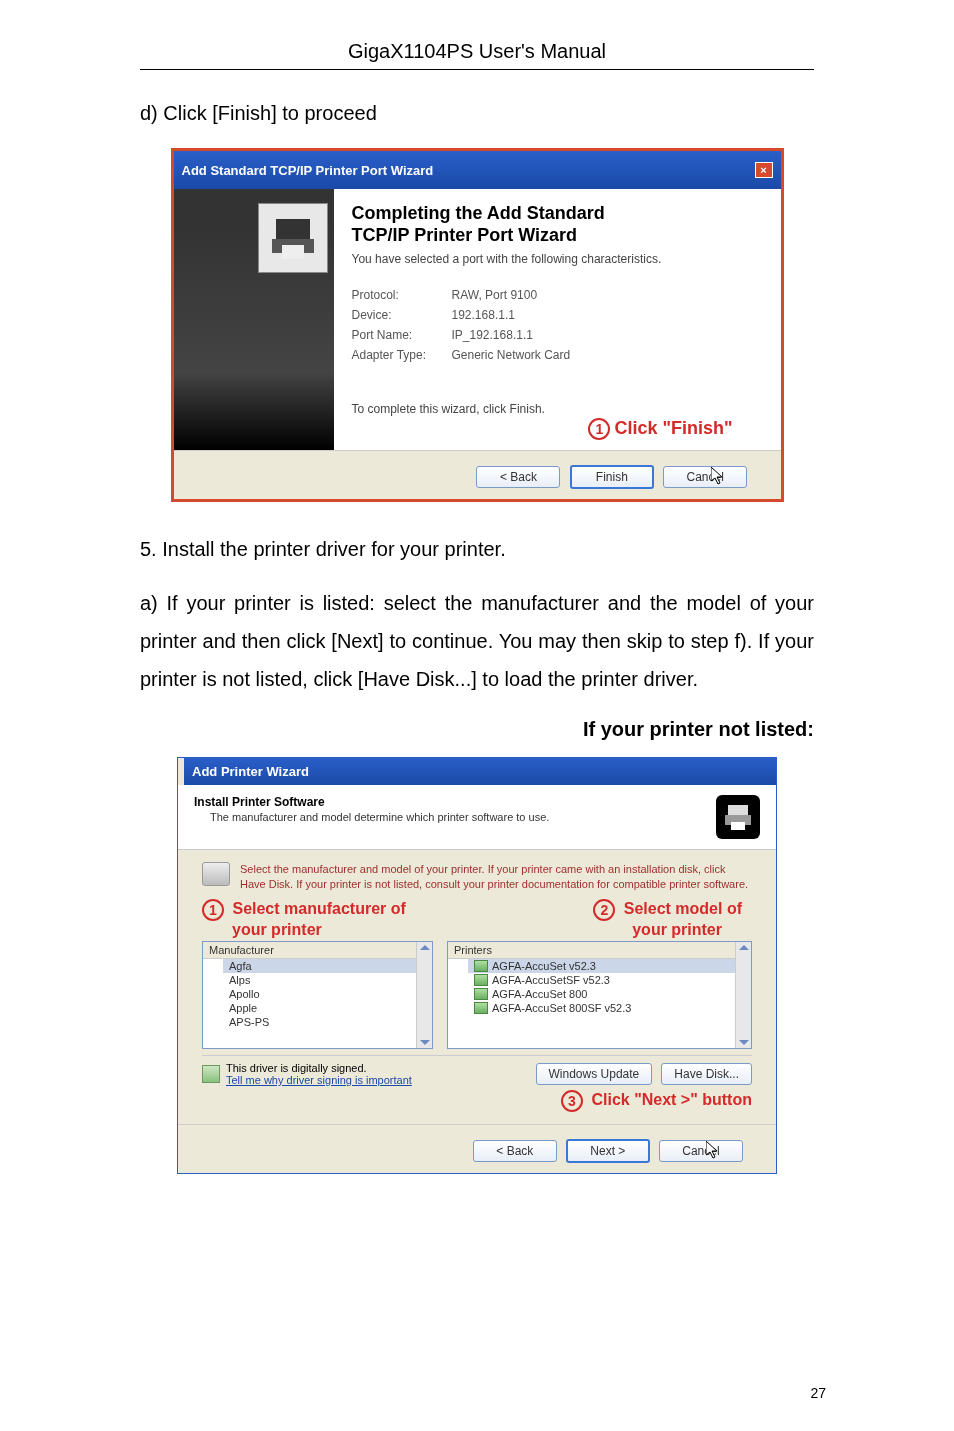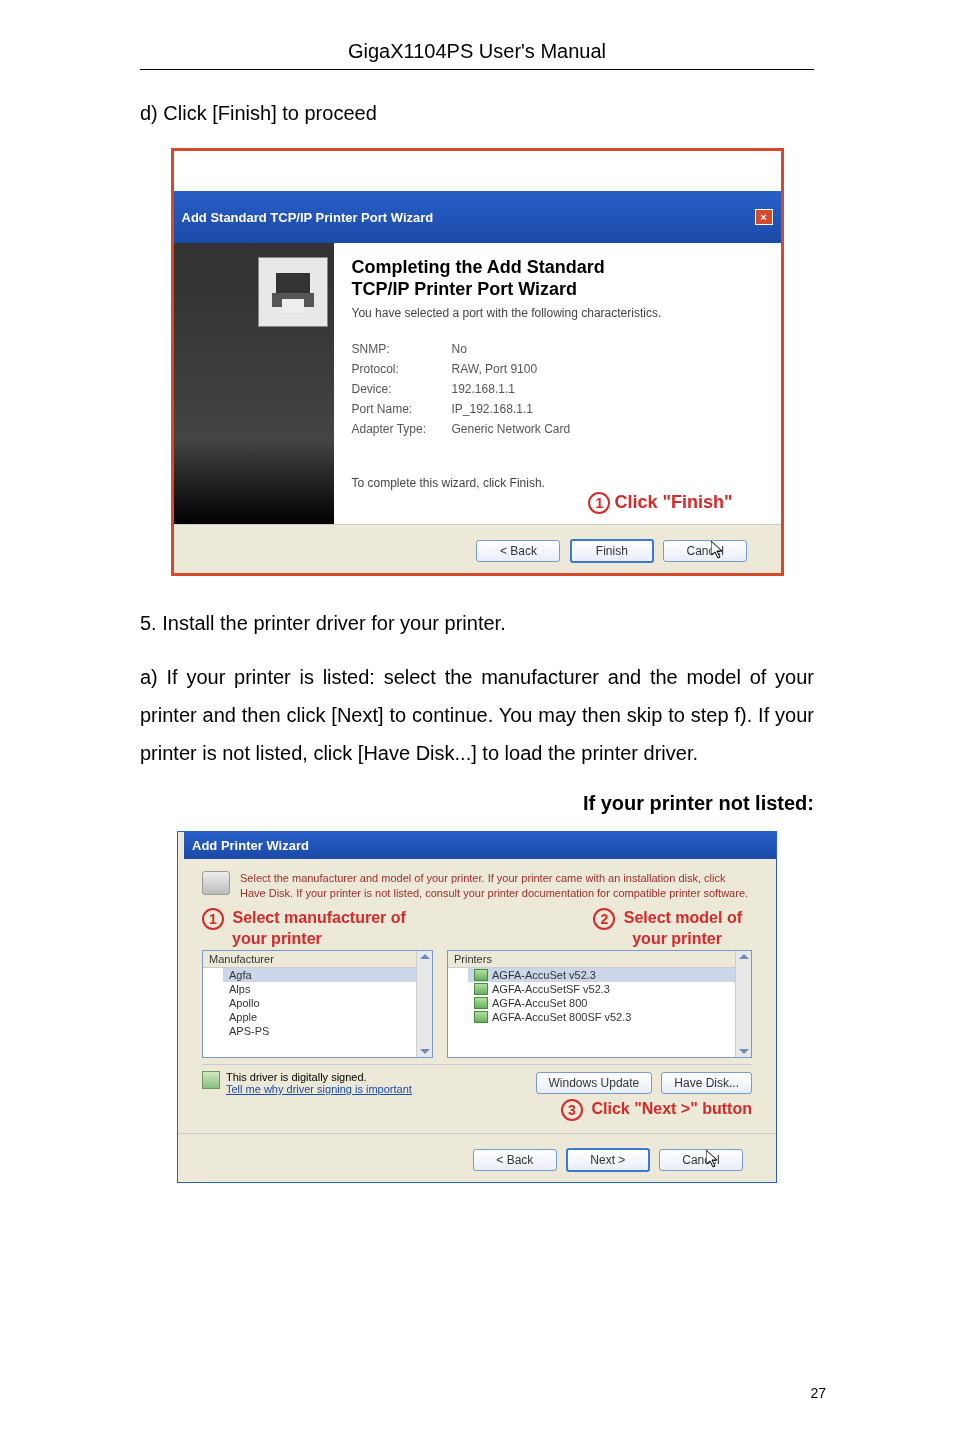--- a/index.html
+++ b/index.html
@@ -47,27 +47,26 @@
     width: 613px;
     margin: 0 auto 28px;
     border: 3px solid #d44a2a;
     background: #fff;
     font-family: Tahoma, Arial, sans-serif;
     font-size: 12px;
   }
   .dlg1-title {
     background: linear-gradient(#2a5fc9, #1a4aa8);
     color: #fff;
-    padding: 18px 8px;
+    padding: 11px 8px;
     font-weight: bold;
     display: flex;
     justify-content: space-between;
     align-items: center;
     font-size: 13px;
-    margin-top: 40px;
   }
   .dlg1-close {
     width: 18px; height: 16px;
     background: #d44a2a;
     border: 1px solid #fff;
     color: #fff;
     text-align: center;
     line-height: 14px;
     font-weight: bold;
     font-size: 11px;
@@ -259,21 +258,21 @@
   .scroll-hint::before { top: 3px; border-bottom: 5px solid #6a8ac0; }
   .scroll-hint::after { bottom: 3px; border-top: 5px solid #6a8ac0; }
 
   .dlg2-signed {
     display: flex; justify-content: space-between; align-items: center;
     border-top: 1px solid #ccc;
     margin-top: 6px;
     padding-top: 6px;
     font-size: 11px;
   }
-  .dlg2-signed-left { display: flex; gap: 6px; align-items: flex-start; }
+  .dlg2-signed-left { display: flex; gap: 6px; align-items: center; }
   .dlg2-signed-left .ico {
     width: 18px; height: 18px;
     background: linear-gradient(#cfe8c0,#8ac080);
     border: 1px solid #6a9a60;
   }
   .dlg2-link { color: #1a4aa8; text-decoration: underline; font-size: 11px; display: block; }
   .dlg2-anno3 {
     text-align: right;
     color: #d42a2a;
     font-weight: bold;
@@ -311,24 +310,20 @@
             </svg>
         </div>
       </div>
       <div class="dlg1-right">
         <div class="dlg1-h1">
           <span>Completing the Add Standard</span><br>
           <span>TCP/IP Printer Port Wizard</span>
         </div>
         <div class="dlg1-sub">You have selected a port with the following characteristics.</div>
 
-        <div class="kv-row">
-            <div class="kv-k">SNMP:</div>
-            <div>No</div>
-          </div>
         <div class="kv-row">
             <div class="kv-k">Protocol:</div>
             <div>RAW, Port 9100</div>
           </div>
         <div class="kv-row">
             <div class="kv-k">Device:</div>
             <div>192.168.1.1</div>
           </div>
         <div class="kv-row">
             <div class="kv-k">Port Name:</div>
@@ -356,20 +351,33 @@
       </span>
     </div>
   </div>
 
   <p class="body-text">5. Install the printer driver for your printer.</p>
   <p class="body-text">a) If your printer is listed: select the manufacturer and the model of your printer and then click [Next] to continue. You may then skip to step f). If your printer is not listed, click [Have Disk...] to load the printer driver.</p>
   <p class="center-text">If your printer not listed:</p>
 
   <div class="dlg2">
     <div class="dlg2-title">Add Printer Wizard</div>
+    <div class="dlg2-head">
+      <div class="dlg2-head-txt">
+        <div class="h">Install Printer Software</div>
+        <div class="s">The manufacturer and model determine which printer software to use.</div>
+      </div>
+      <div class="dlg2-head-icon">
+        <svg width="30" height="30" viewBox="0 0 30 30">
+            <rect x="5" y="3" width="20" height="10" fill="#ddd"></rect>
+            <rect x="2" y="13" width="26" height="10" fill="#999"></rect>
+            <rect x="8" y="20" width="14" height="8" fill="#fff"></rect>
+          </svg>
+      </div>
+    </div>
     <div class="dlg2-body">
       <div class="dlg2-instr">
         <div class="dlg2-instr-icon"></div>
         <div class="dlg2-instr-txt">Select the manufacturer and model of your printer. If your printer came with an installation disk, click Have Disk. If your printer is not listed, consult your printer documentation for compatible printer software.</div>
       </div>
 
       <div class="dlg2-anno-row">
         <div><span class="anno-circ">1</span> <span>Select manufacturer of</span></div>
         <div><span class="anno-circ">2</span> <span>Select model of</span></div>
       </div>

